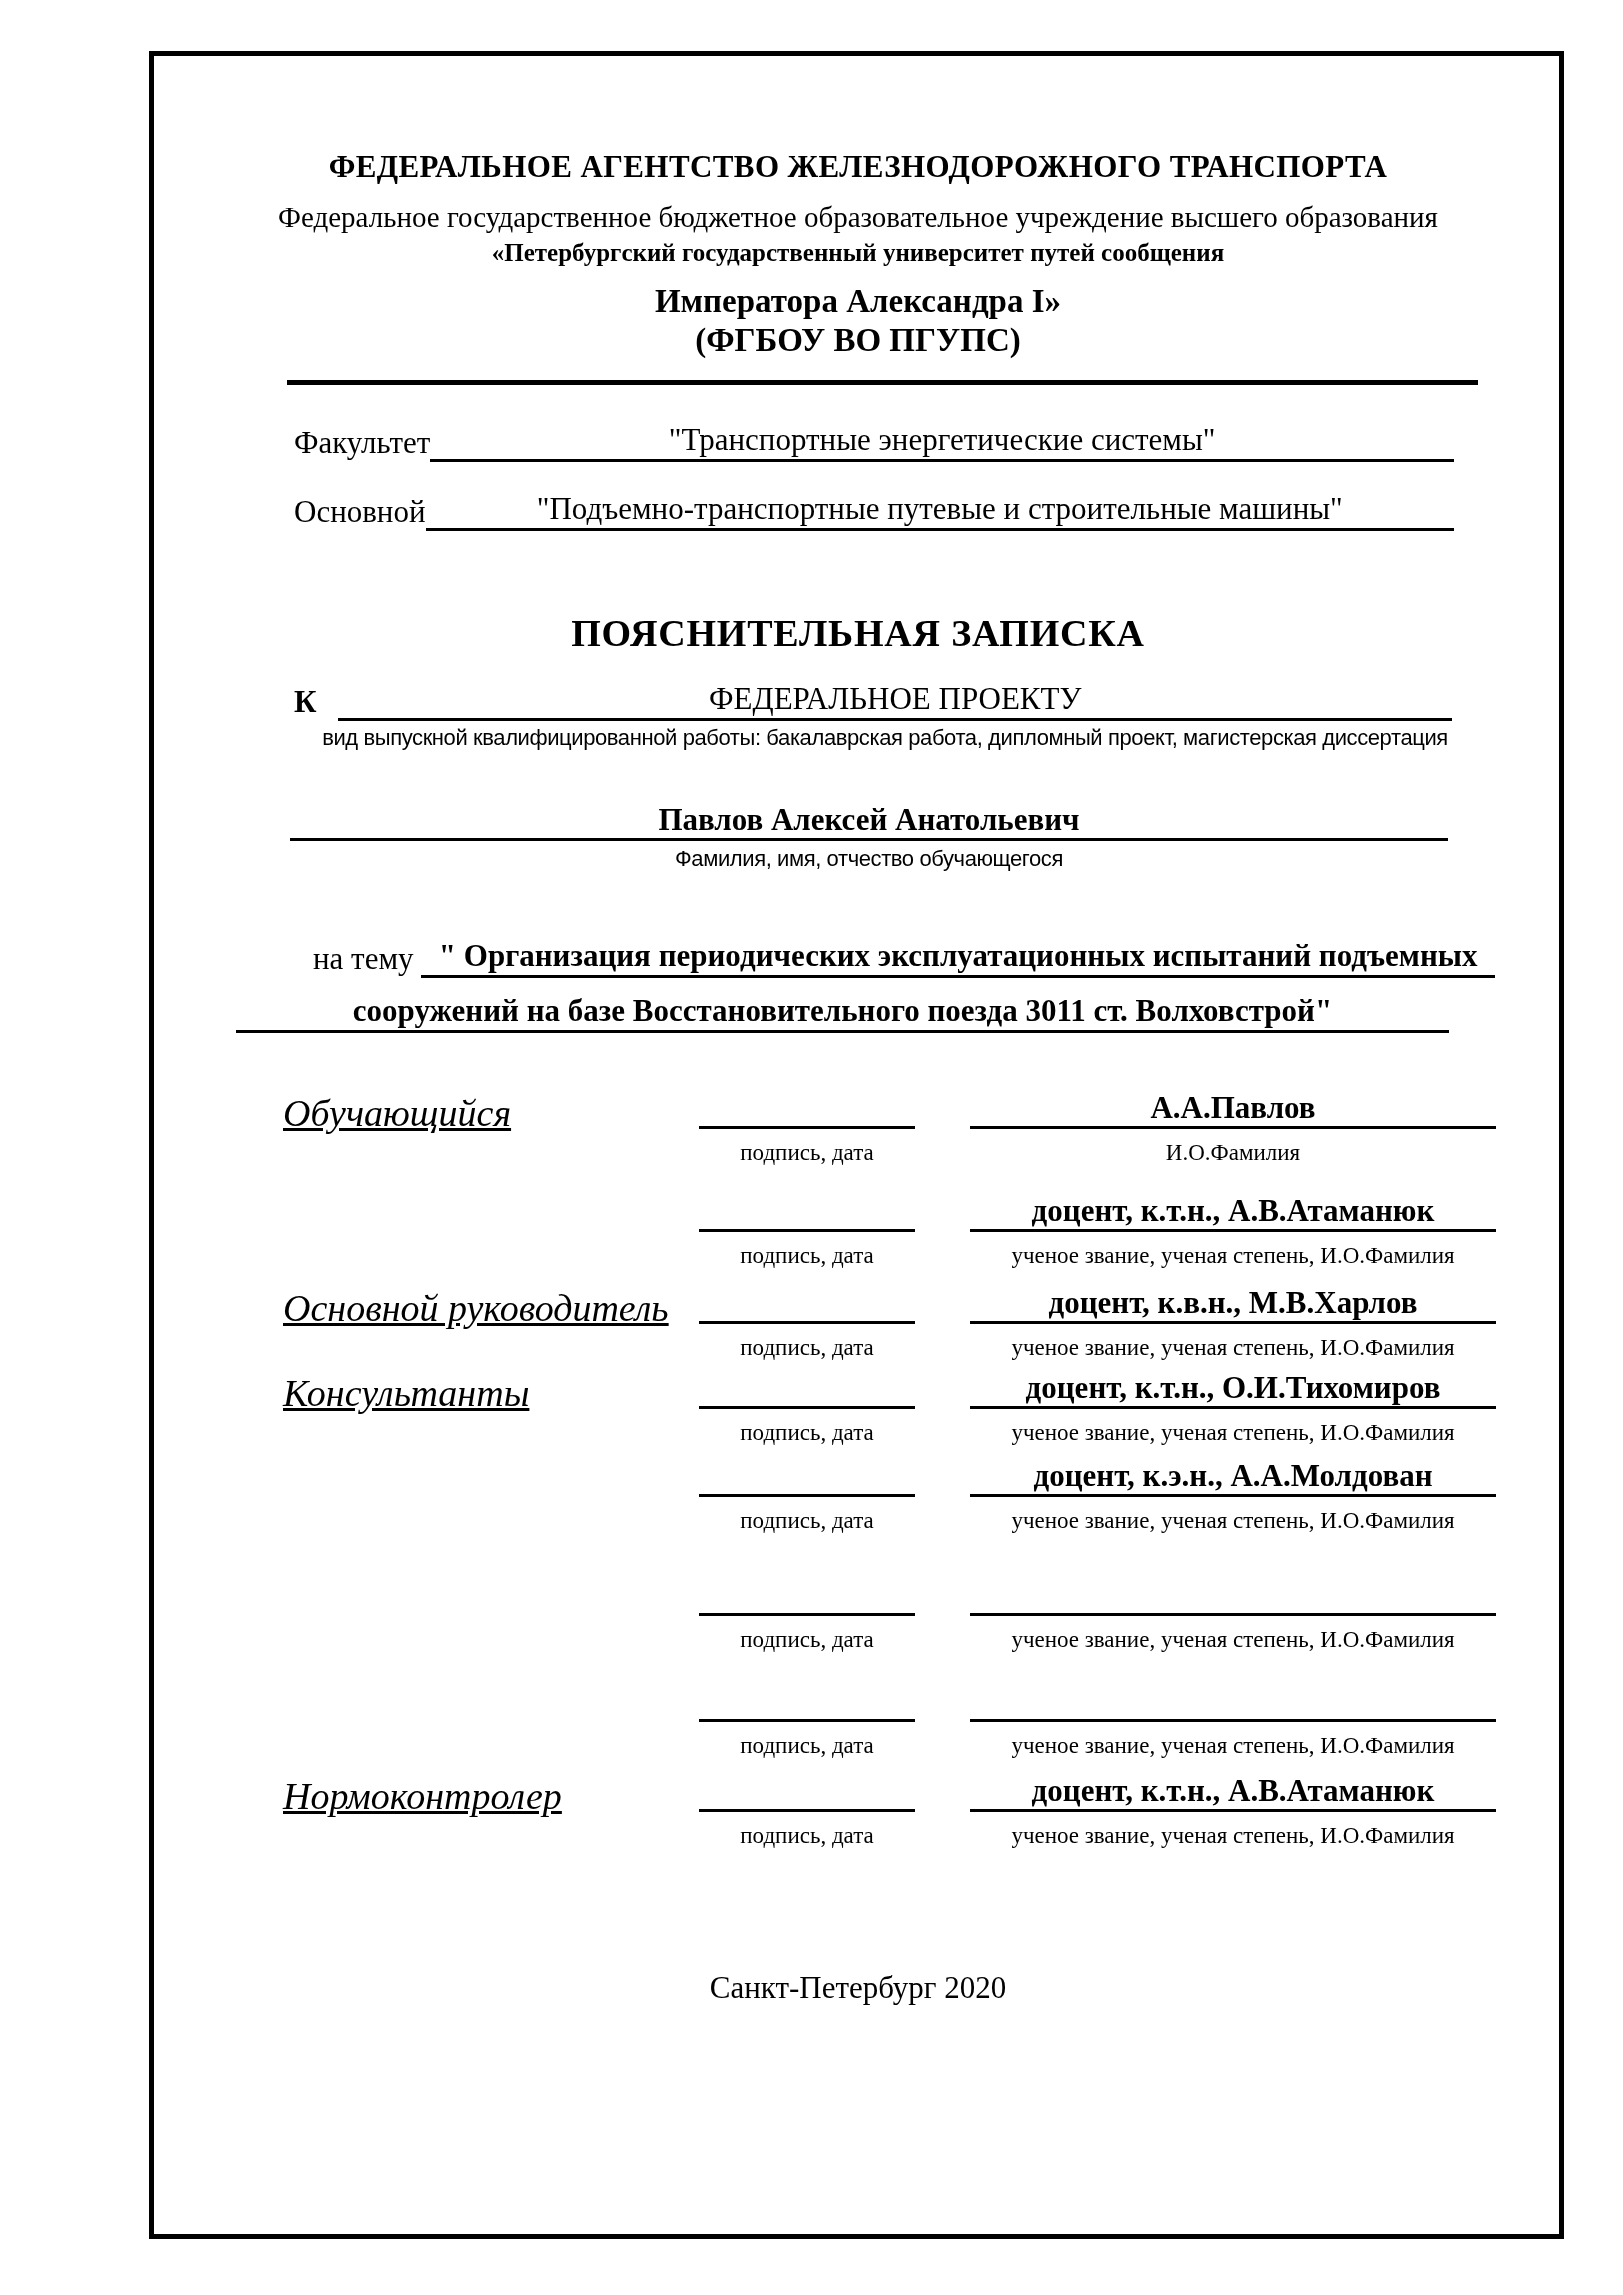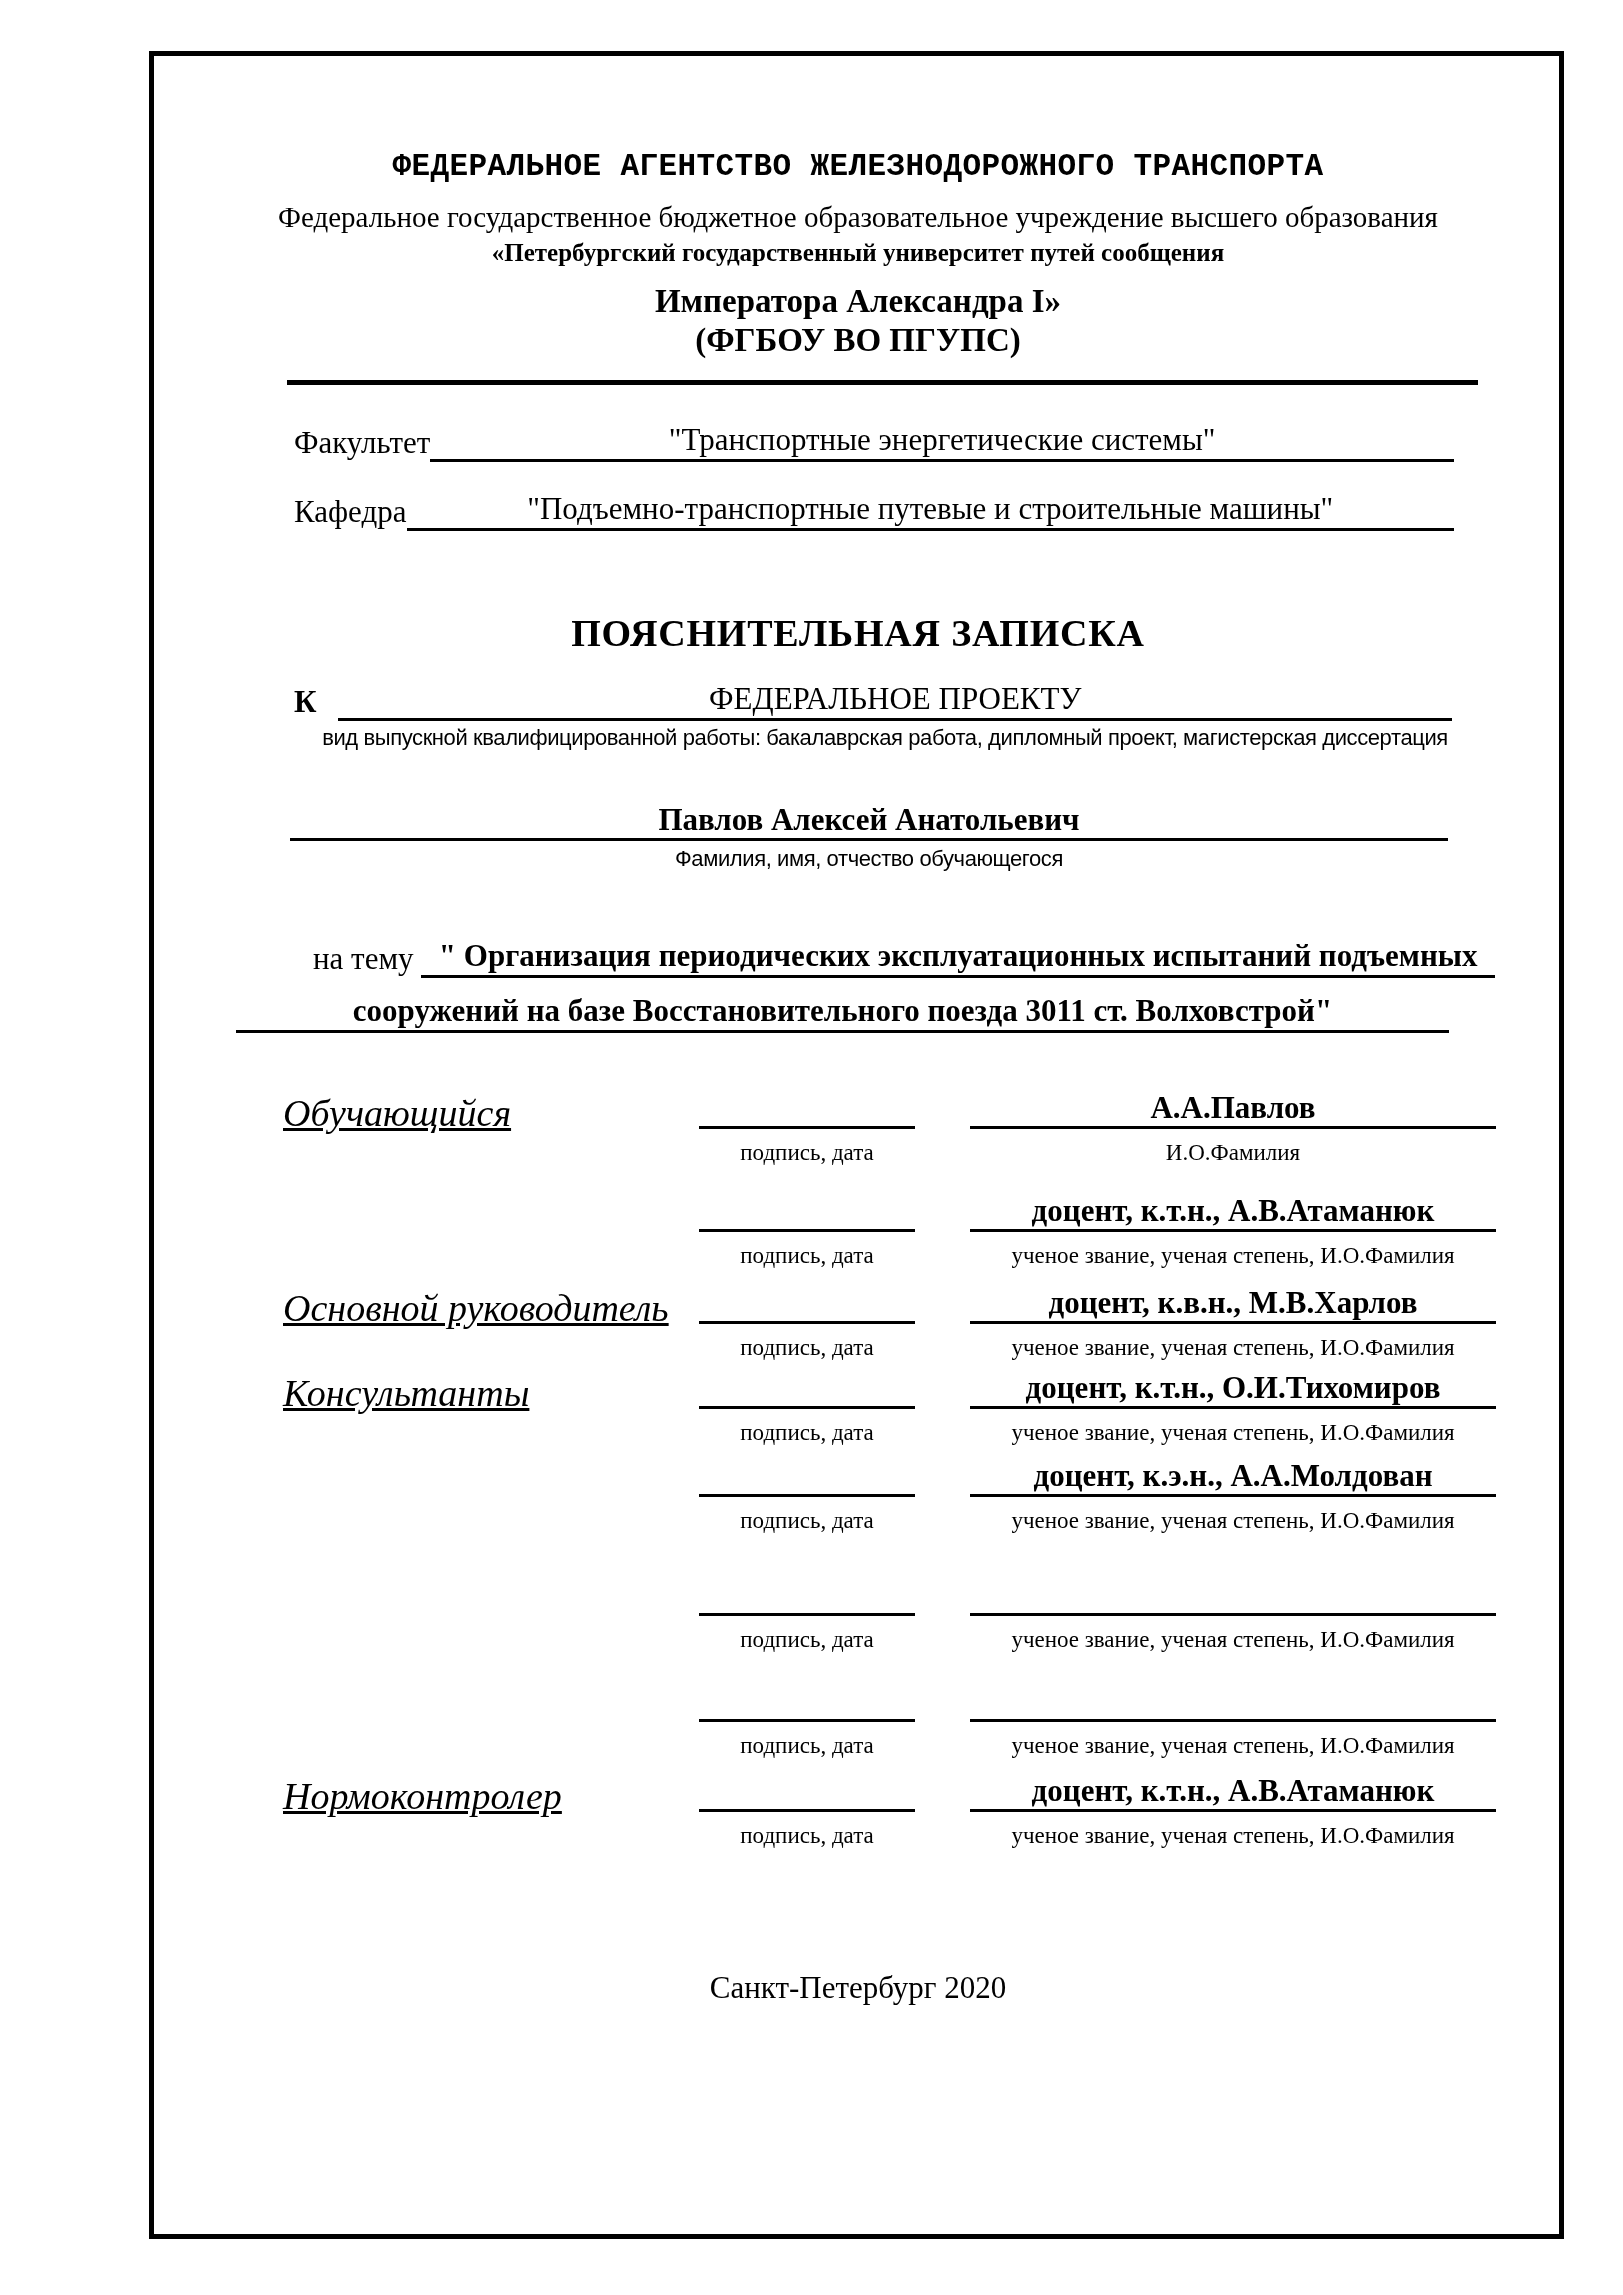--- a/index.html
+++ b/index.html
@@ -7,21 +7,21 @@
     width:1623px;height:2295px;position:relative;overflow:hidden;
     background:#ffffff;color:#000000;
     font-family:"Liberation Serif","DejaVu Serif",serif;
   }
   .abs{position:absolute;}
   
   .frame{left:149px;top:51px;width:1415px;height:2188px;
     border:5.5px solid #000;box-sizing:border-box;}
   
   .hline{left:154px;width:1408px;text-align:center;white-space:nowrap;}
-  .h-agency{top:149px;font-size:31px;font-weight:bold;letter-spacing:0.4px;font-family:Liberation Mono, monospace;}
+  .h-agency{top:149px;font-size:31px;font-weight:bold;letter-spacing:0.4px;}
   .h-inst{top:201px;font-size:29px;}
   .h-univ1{top:239px;font-size:25px;font-weight:bold;}
   .h-univ2{top:283px;font-size:33px;font-weight:bold;}
   .h-abbr{top:322px;font-size:33px;font-weight:bold;}
   .h-rule{top:380px;left:287px;width:1191px;border-top:5.5px solid #000;height:0;}
   
   .fieldrow{display:flex;align-items:flex-end;font-size:31px;line-height:38px;white-space:nowrap;}
   .fieldrow .fill{flex:1;border-bottom:3.1px solid #000;text-align:center;overflow:visible;}
   .faculty-row{top:421px;left:294px;width:1160px;}
   .dept-row{top:490px;left:294px;width:1160px;}
@@ -65,21 +65,21 @@
 <div class="abs hline h-univ1">«Петербургский государственный университет путей сообщения</div>
 <div class="abs hline h-univ2">Императора Александра I»</div>
 <div class="abs hline h-abbr">(ФГБОУ ВО ПГУПС)</div>
 <div class="abs h-rule"></div>
 
 <div class="abs fieldrow faculty-row">
   <span class="flabel">Факультет</span>
   <span class="fill"><span>"Транспортные энергетические системы"</span></span>
 </div>
 <div class="abs fieldrow dept-row">
-  <span class="flabel">Кафедра</span>
+  <span class="flabel">Основной</span>
   <span class="fill"><span>"Подъемно-транспортные путевые и строительные машины"</span></span>
 </div>
 
 <div class="abs doc-title">ПОЯСНИТЕЛЬНАЯ ЗАПИСКА</div>
 
 <div class="abs fieldrow project-row">
   <span class="flabel">К</span>
   <span class="fill"><span>ФЕДЕРАЛЬНОЕ ПРОЕКТУ</span></span>
 </div>
 <div class="abs caption project-caption">вид выпускной квалифицированной работы: бакалаврская работа, дипломный проект, магистерская диссертация</div>

